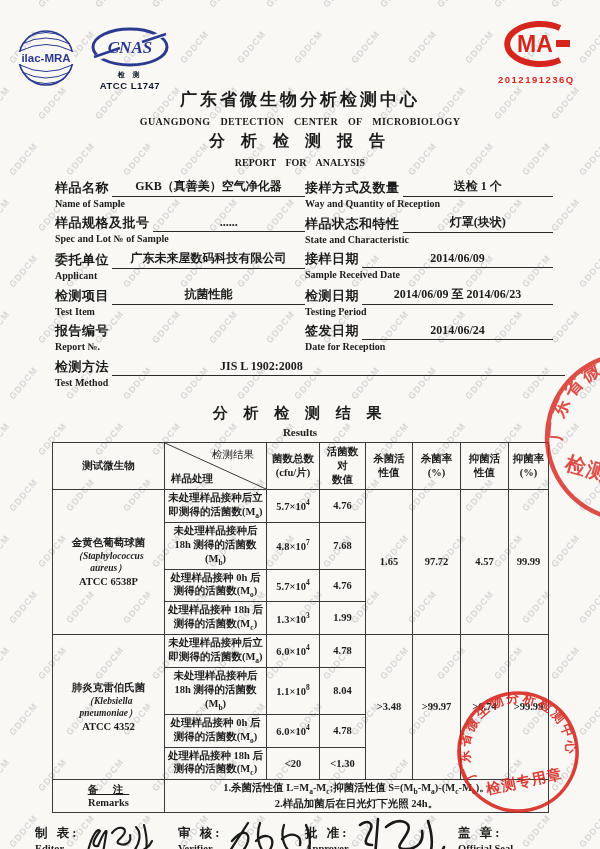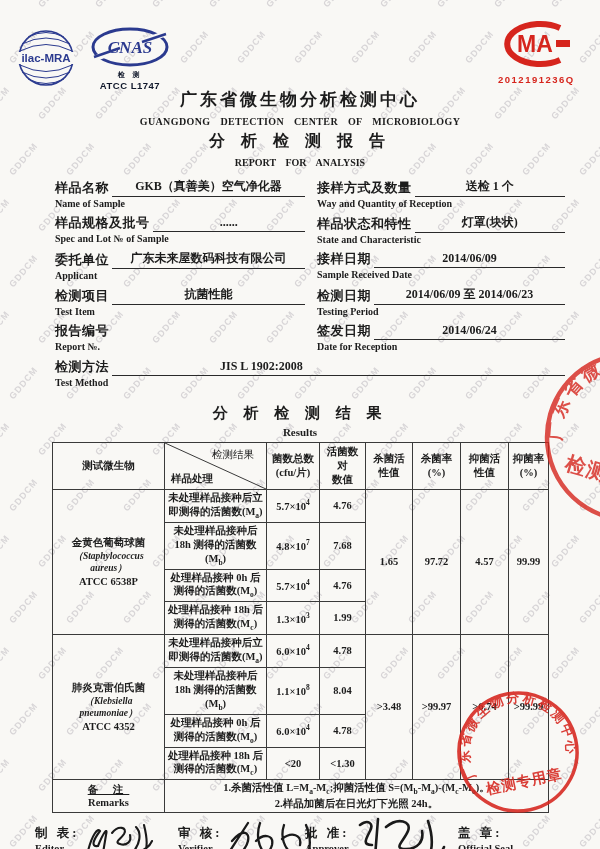--- a/index.html
+++ b/index.html
@@ -20,21 +20,21 @@
   
   .titles{padding-top:88px;text-align:center;}
   .org-cn{font-size:17px;font-weight:700;letter-spacing:3px;}
   .org-en{font-size:10px;font-weight:700;word-spacing:7px;letter-spacing:.4px;margin-top:5px;}
   .title-cn{font-size:16px;font-weight:700;letter-spacing:6px;margin-top:4px;}
   .title-en{font-size:10px;font-weight:700;word-spacing:7px;margin-top:5px;}
   
   .fields{display:flex;margin:10px 0 0 55px;width:510px;}
   .fcol{display:flex;flex-direction:column;}
   .fcol-l{width:250px;}
-  .fcol-r{width:248px;margin-left:12px;}
+  .fcol-r{width:248px;}
   .field{height:36px;}
   .frow{display:flex;align-items:flex-end;}
   .flabel{font-size:13px;font-weight:700;white-space:nowrap;letter-spacing:.5px;padding-right:3px;}
   .fval{flex:1;border-bottom:1px solid #2a2a2a;text-align:center;font-size:12px;font-weight:700;
         padding-bottom:1px;white-space:nowrap;}
   .fen{font-size:10px;font-weight:700;margin-top:1px;}
   .field-full{margin:0 0 0 55px;width:510px;height:38px;}
   .fval-full{flex:1;border-bottom:1px solid #2a2a2a;text-align:left;padding-left:108px;
              font-size:12px;font-weight:700;padding-bottom:1px;}
   

